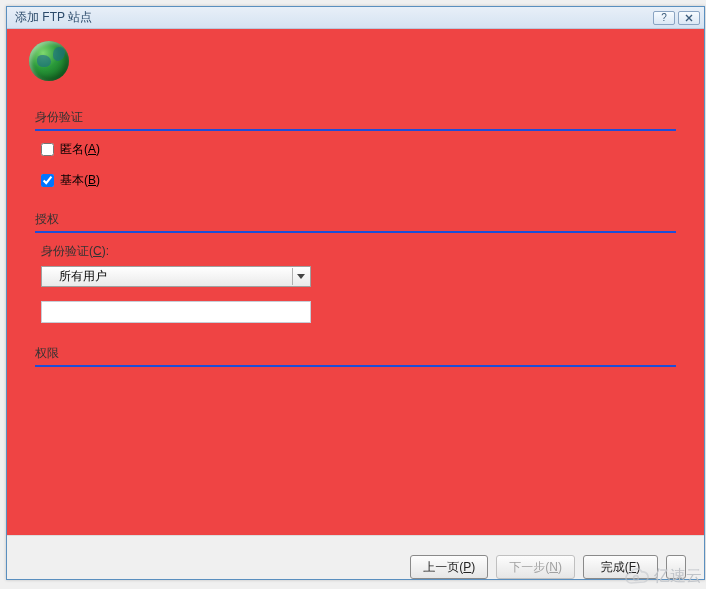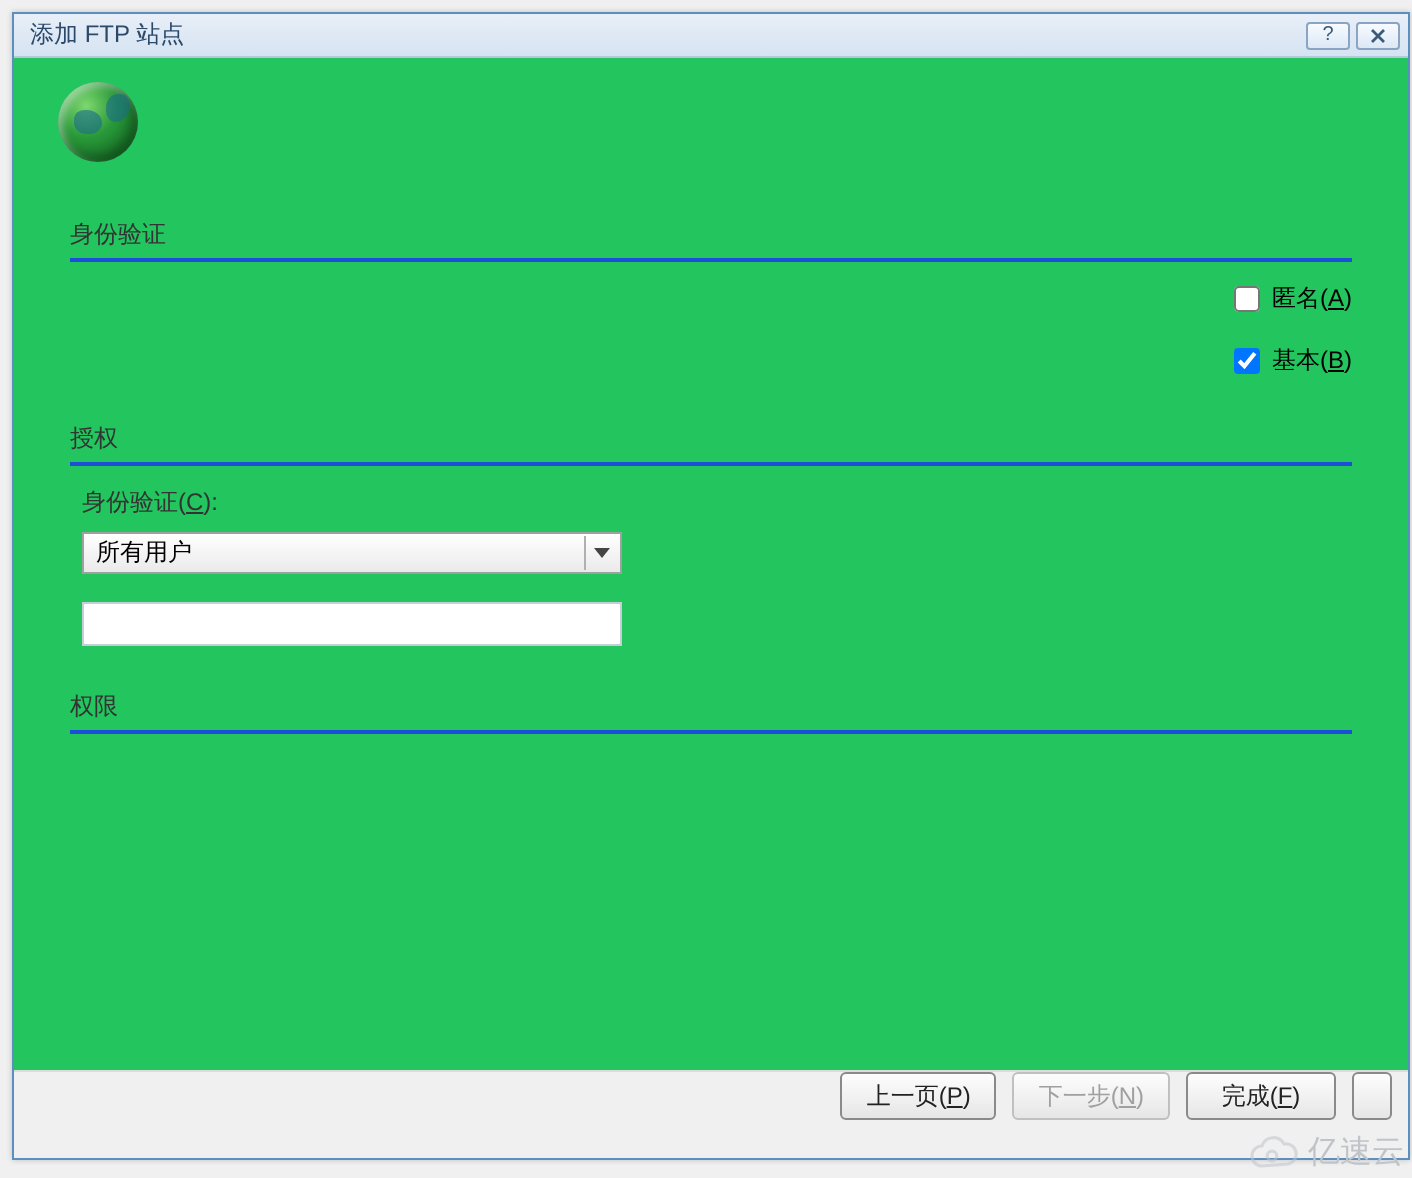--- a/index.html
+++ b/index.html
@@ -13,21 +13,21 @@
       height: 589px;
       position: relative;
       overflow: hidden;
     }
     .dialog {
       position: absolute;
       left: 6px;
       top: 6px;
       width: 699px;
       height: 574px;
-      background: #22c55e;
+      background: #ef4444;
       border: 1px solid #5a8fbf;
       box-shadow: 0 0 3px rgba(0,0,0,0.2);
     }
     .titlebar {
       height: 22px;
       background: linear-gradient(#e8eff8, #d5e3f2);
       border-bottom: 1px solid #b8c8dc;
       display: flex;
       align-items: center;
       padding: 0 4px 0 8px;
@@ -101,40 +101,39 @@
       margin-bottom: 10px;
     }
     .group-inner {
       padding-left: 6px;
     }
     .checkbox-row {
       display: flex;
       align-items: center;
       gap: 6px;
       margin: 6px 0 14px 0;
-      justify-content: flex-end;
     }
     .checkbox-row.tight { margin-bottom: 4px; }
     input[type="checkbox"] {
       width: 13px; height: 13px;
       margin: 0;
     }
     .underline { text-decoration: underline; }
     .field-label {
       margin-bottom: 6px;
       color: #333;
     }
     .dropdown {
       width: 270px;
       height: 21px;
       border: 1px solid #a0a0a0;
       background: linear-gradient(#ffffff,#eaeaea);
       display: flex;
       align-items: center;
-      padding: 0 2px 0 6px;
+      padding: 0 2px 0 17px;
       cursor: pointer;
     }
     .dropdown-text { flex: 1; font-size: 12px; }
     .dropdown-arrow {
       width: 16px; height: 17px;
       border-left: 1px solid #b0b0b0;
       display: flex; align-items: center; justify-content: center;
     }
     .textbox {
       width: 270px;
@@ -147,23 +146,23 @@
     }
     .button-row {
       position: absolute;
       bottom: 0;
       left: 0;
       right: 0;
       height: 44px;
       border-top: 1px solid #dcdcdc;
       background: #f0f0f0;
       display: flex;
-      align-items: flex-start;
+      align-items: flex-end;
       justify-content: flex-end;
-      padding-right: 8px;
+      padding-right: 18px;
       gap: 8px;
     }
     .btn {
       min-width: 75px;
       height: 24px;
       padding: 0 12px;
       border: 1px solid #8a8a8a;
       border-radius: 3px;
       background: linear-gradient(#fdfdfd, #e6e6e6);
       font-size: 12px;

